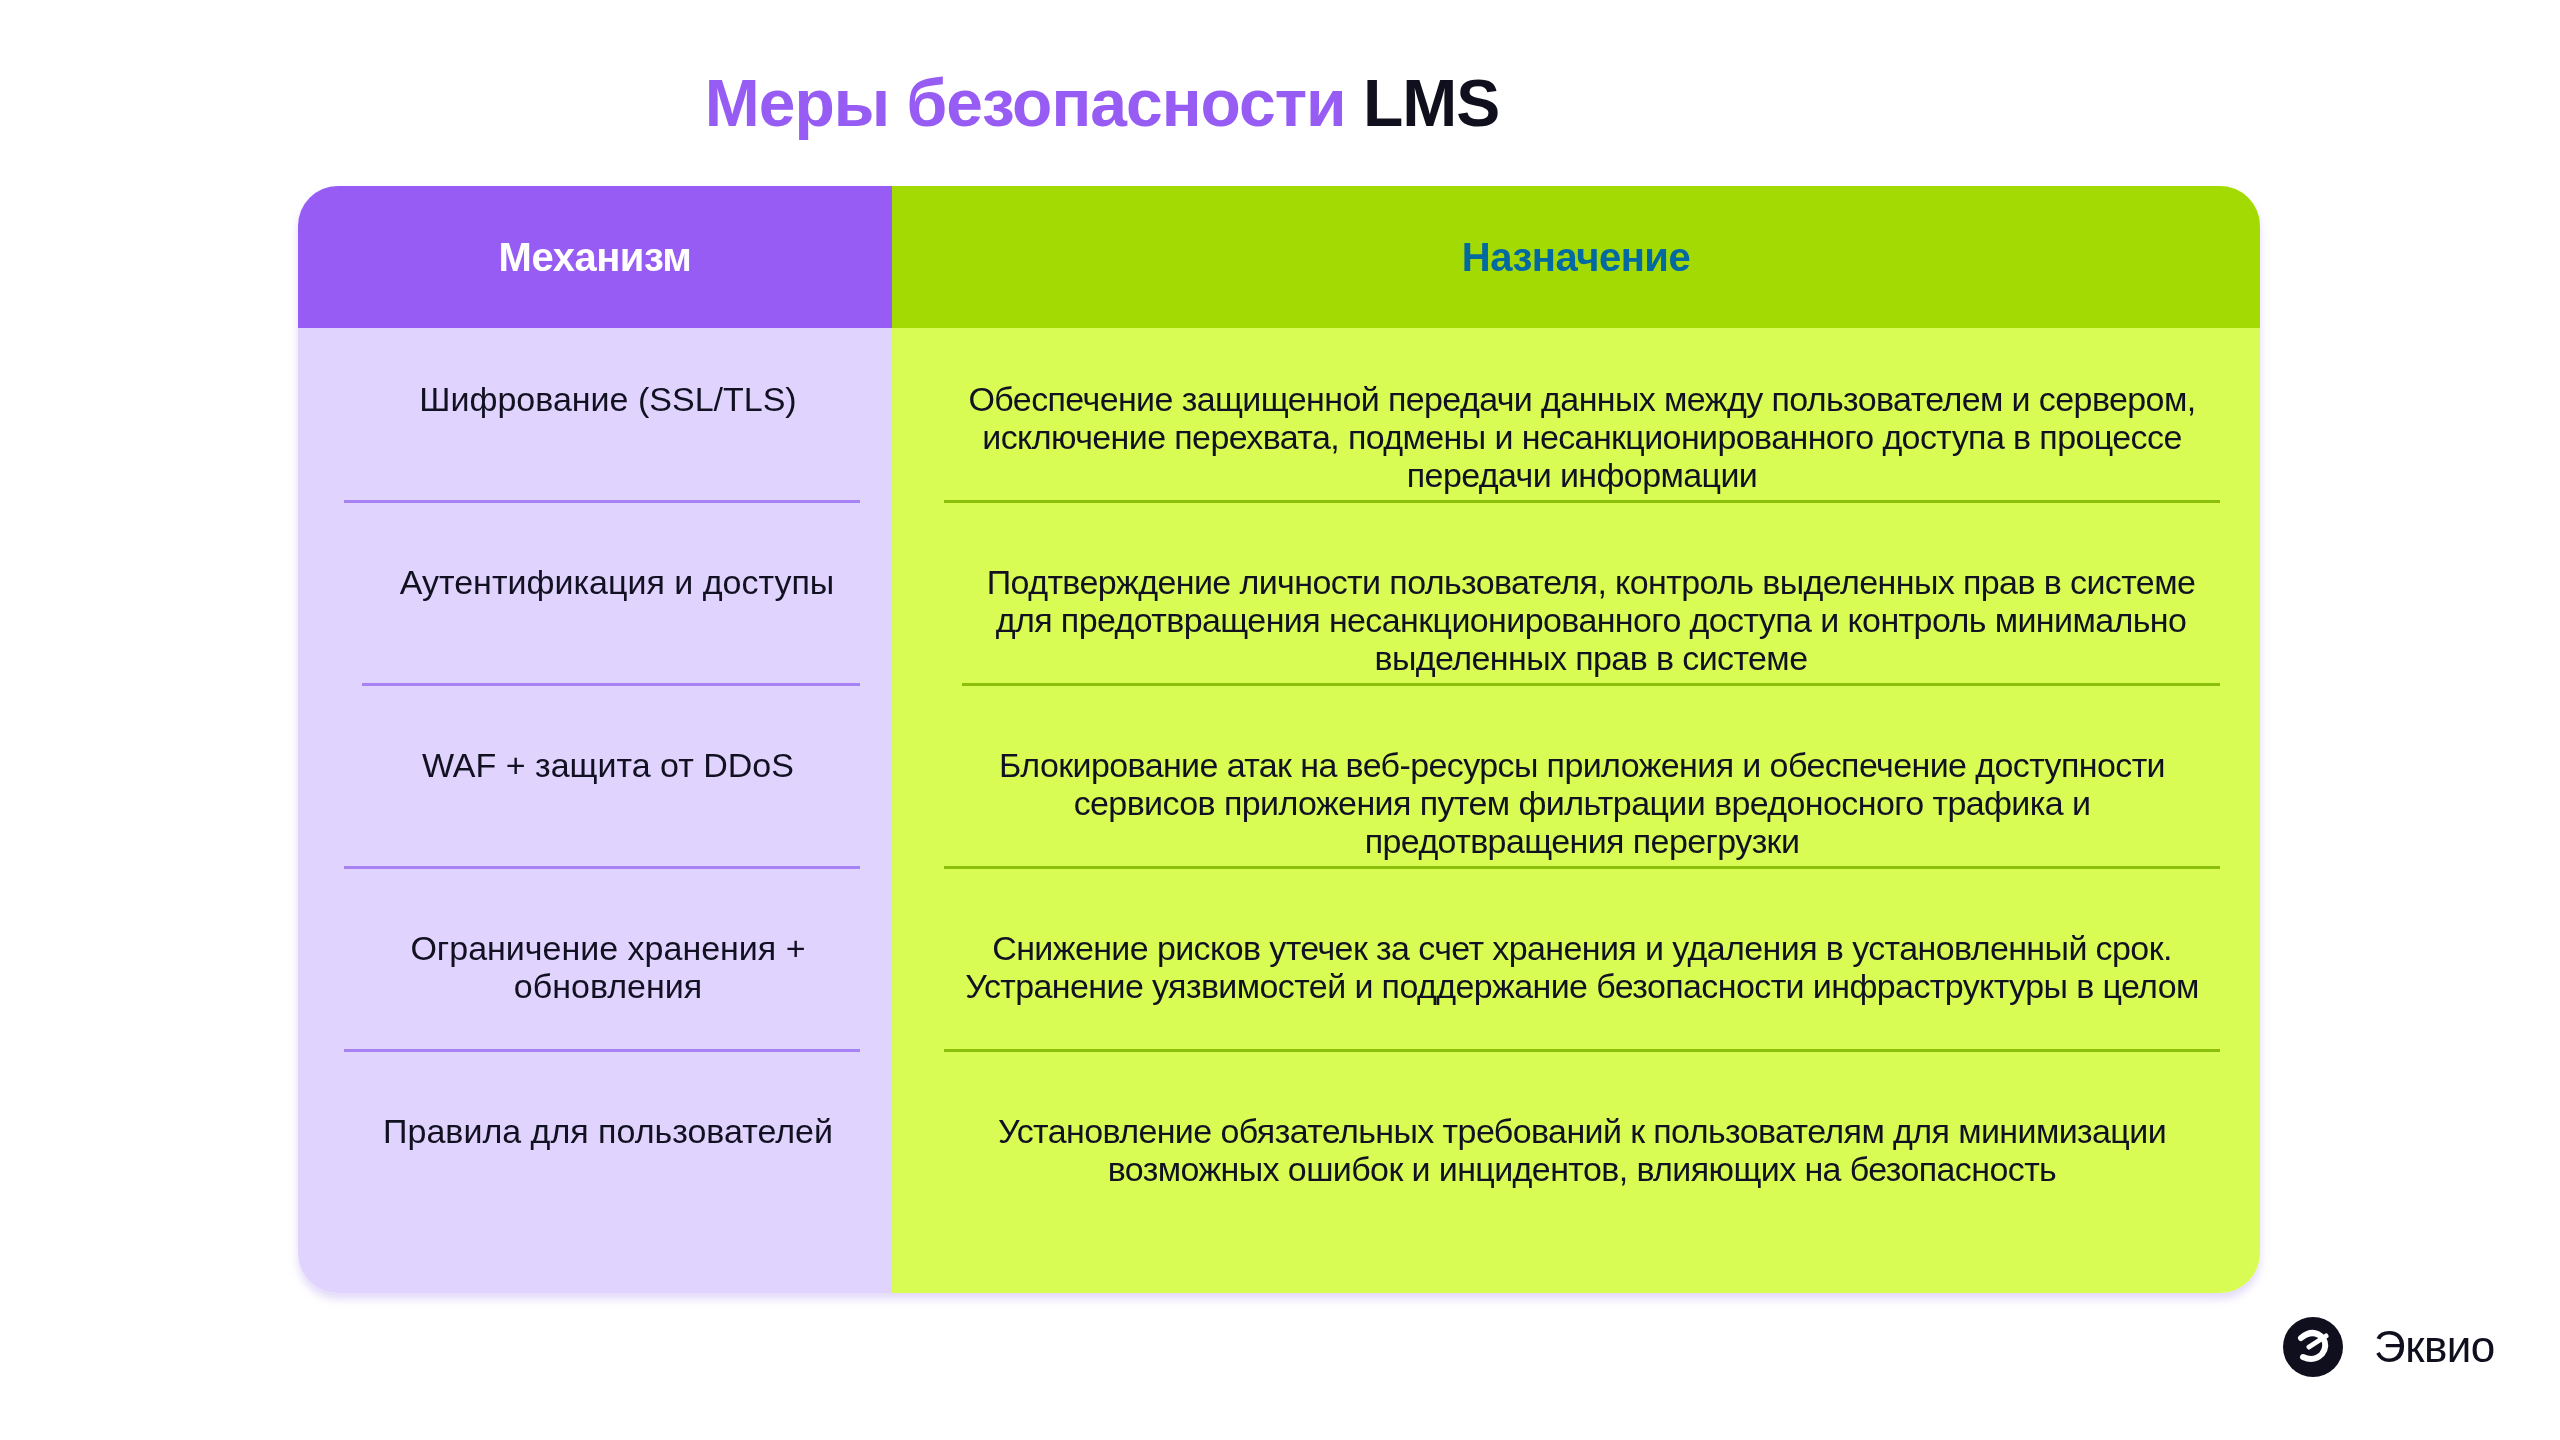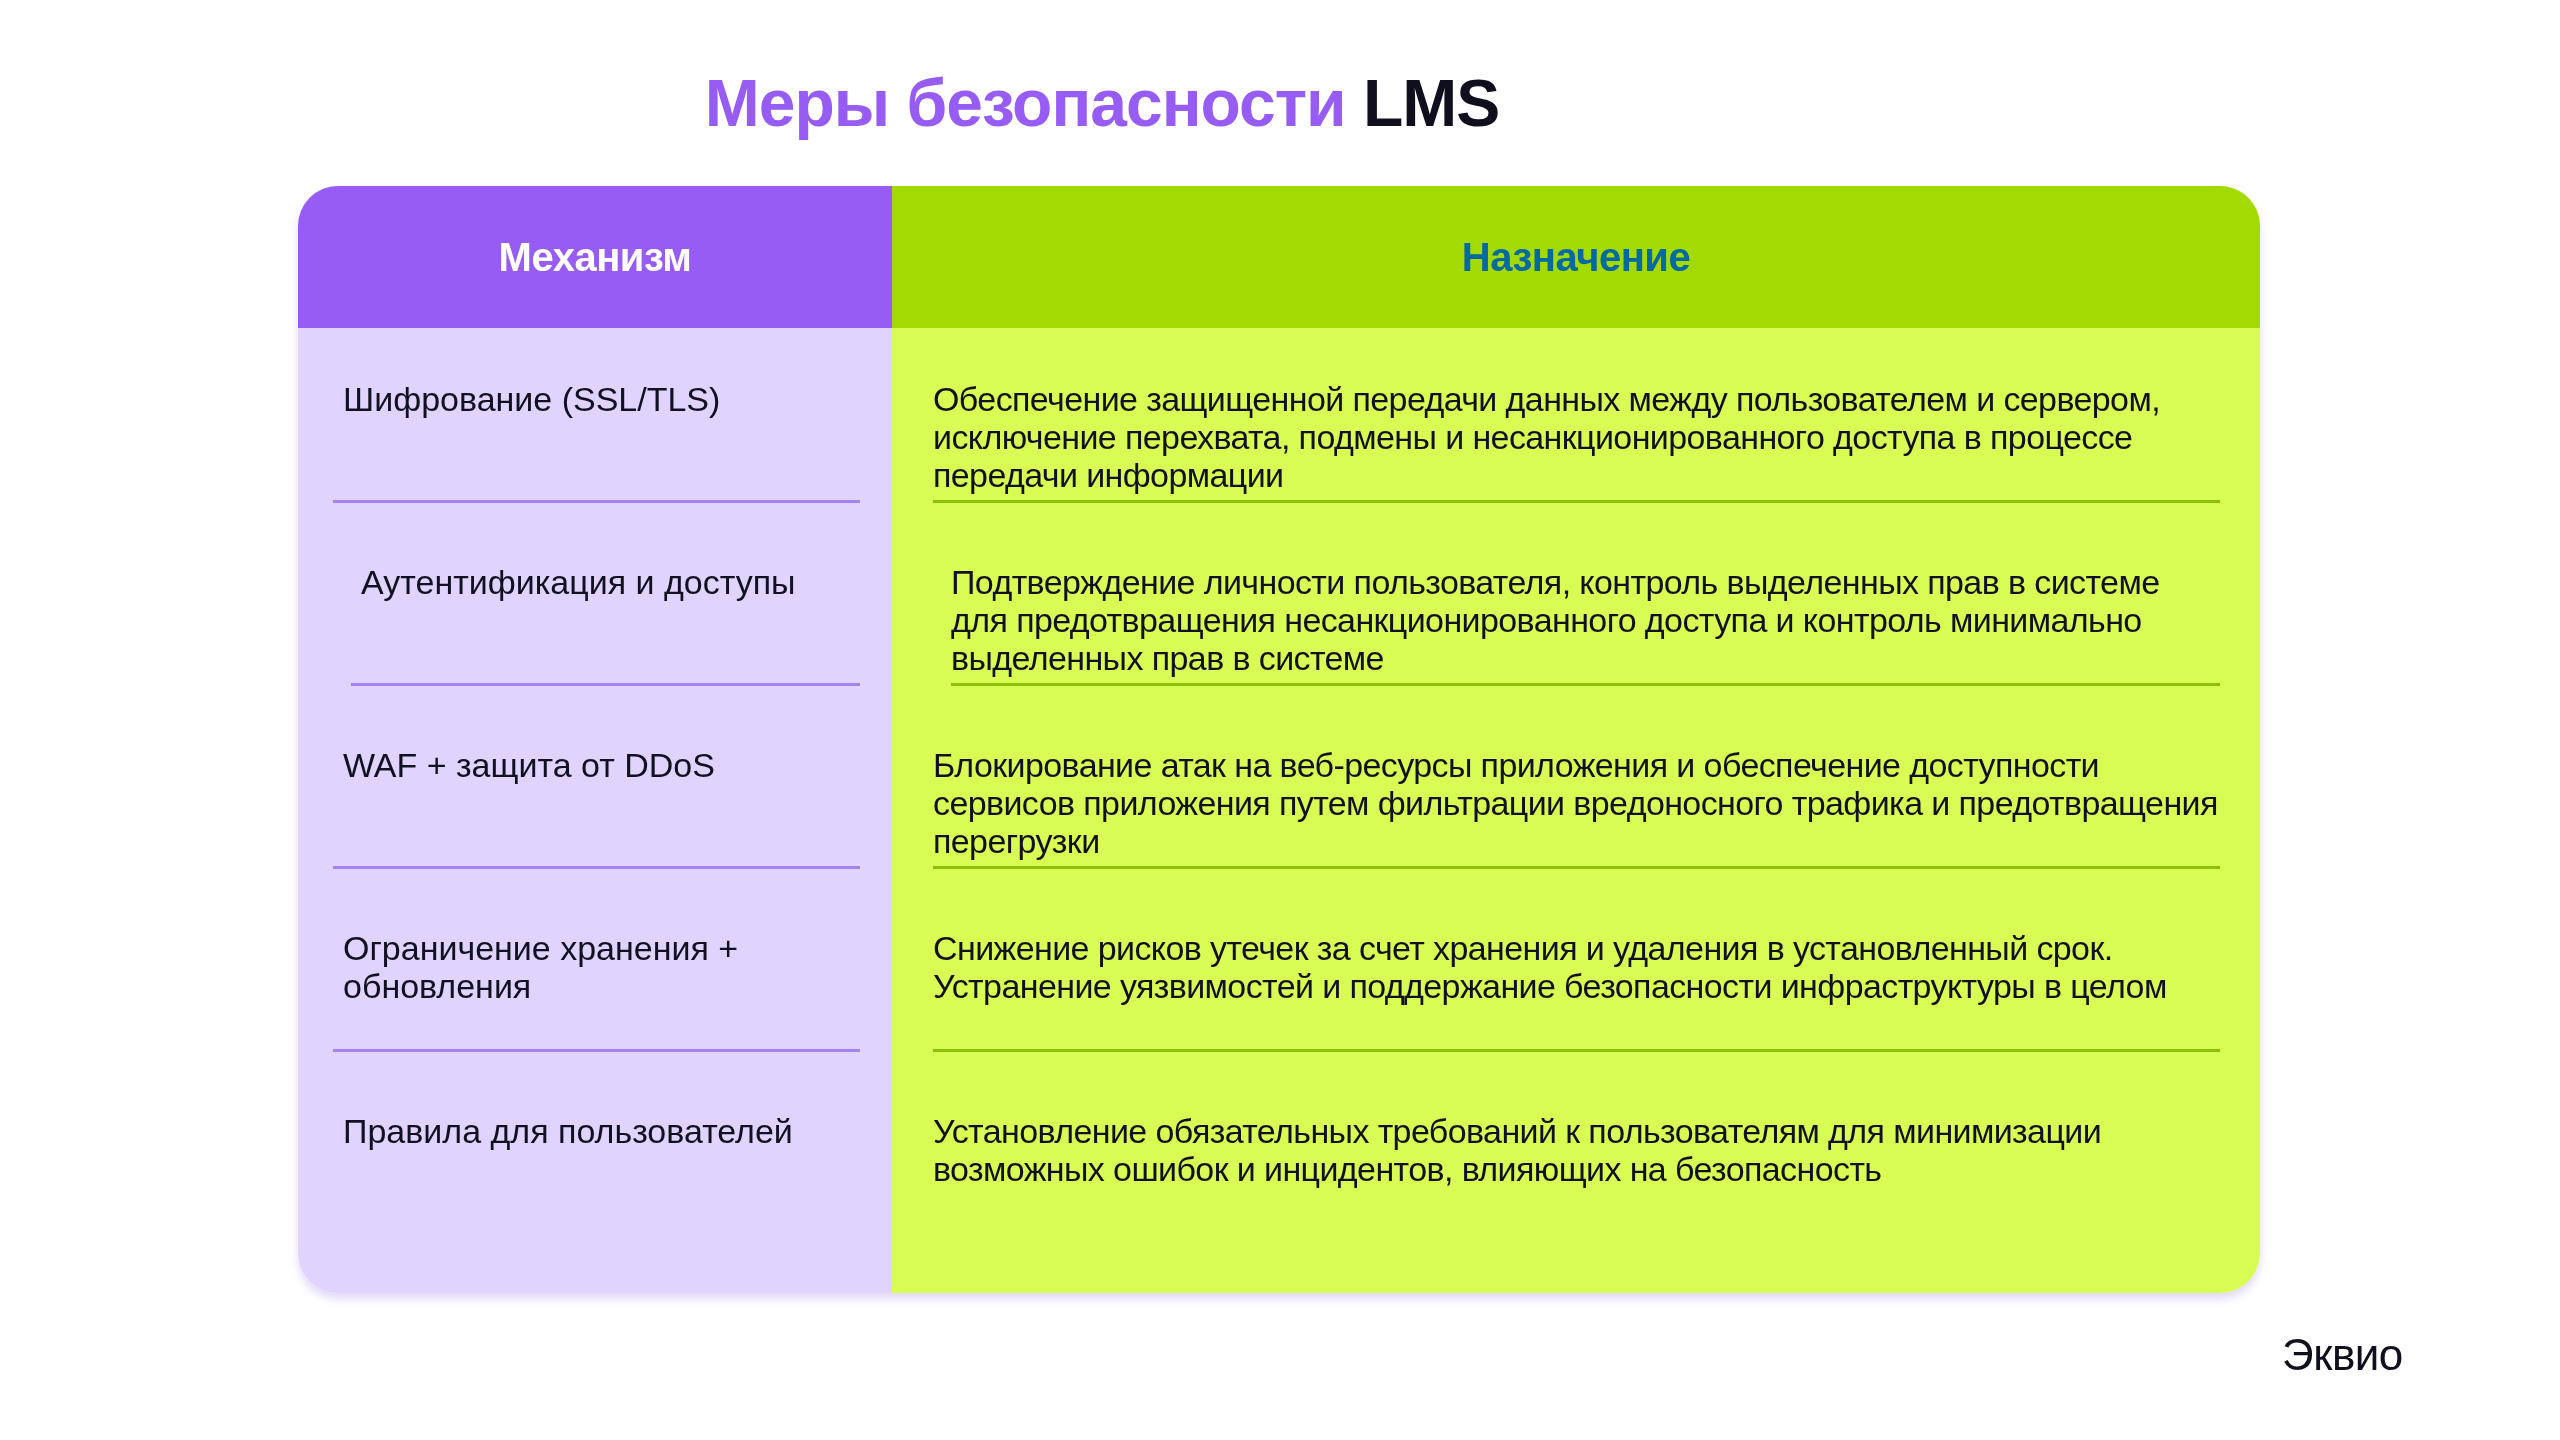--- a/index.html
+++ b/index.html
@@ -23,36 +23,36 @@
     .col-left { width: 594px; background: #e0d3fd; }
     .col-right { flex: 1; background: #d9fc55; }
 
     .head {
       height: 142px; display: flex; align-items: center; justify-content: center;
       font-size: 40px; font-weight: 700; letter-spacing: -0.5px;
     }
     .col-left .head { background: #975cf3; color: #ffffff; }
     .col-right .head { background: #a4da04; color: #0369a1; }
 
-    .row { position: absolute; left: 1px; right: 0; height: 163px; }
+    .row { position: absolute; left: 12px; right: 0; height: 163px; text-align: center; }
     .row .cell-text {
       position: absolute; top: 40px;
       font-size: 34px; line-height: 38px; color: #111122;
     }
     .col-left .row .cell-text { left: 44px; right: 30px; }
     .col-right .row .cell-text { left: 40px; right: 40px; letter-spacing: -0.6px; }
     .divider { position: absolute; bottom: 0; height: 3px; }
     .col-left .divider { left: 34px; right: 32px; background: #a782f2; }
     .col-right .divider { left: 40px; right: 40px; background: #8cbf0a; }
 
     .r0 { top: 154px; } .r1 { top: 337px; margin-left: 18px; } .r2 { top: 520px; } .r3 { top: 703px; } .r4 { top: 886px; }
 
     .logo {
       position: absolute; left: 2282px; top: 1316px; height: 62px;
-      display: flex; align-items: center; gap: 14px; flex-direction: column;
+      display: flex; align-items: center; gap: 30px;
     }
     .logo-mark { width: 62px; height: 62px; }
     .logo-text { font-size: 44px; font-weight: 400; color: #0f0f1e; letter-spacing: -0.5px; }
   </style>
 </head>
 <body>
 
 <h1 class="title"><span class="accent">Меры безопасности</span> <span class="dark">LMS</span></h1>
 
 <div class="table">

